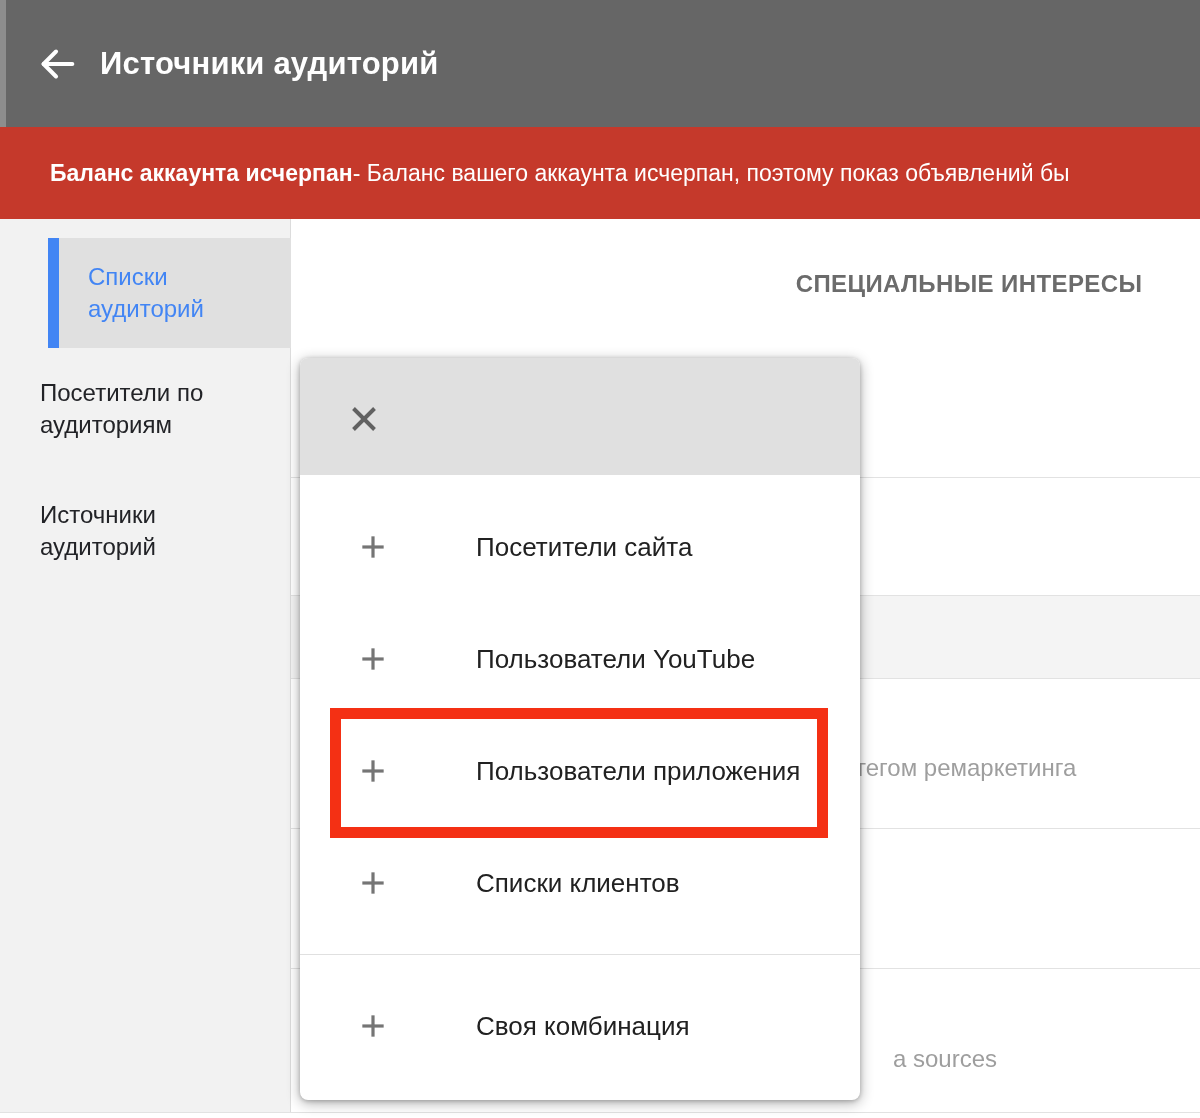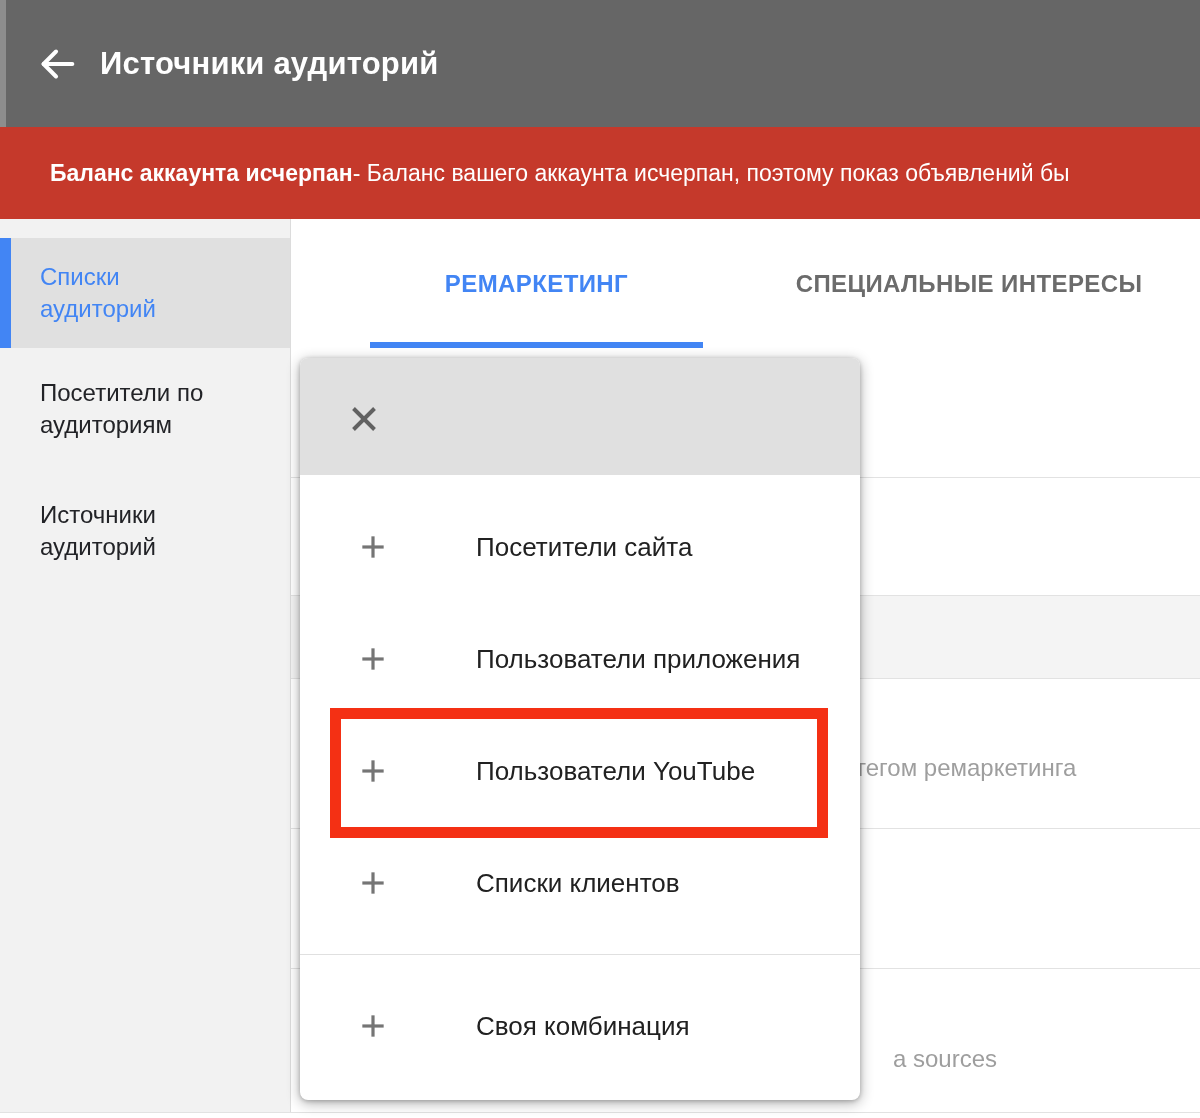--- a/index.html
+++ b/index.html
@@ -63,38 +63,34 @@
     </button>
     <h1 class="page-title">Источники аудиторий</h1>
   </div>
 
   <div class="banner">
     <b>Баланс аккаунта исчерпан</b>
       <span> - Баланс вашего аккаунта исчерпан, поэтому показ объявлений бы</span>
   </div>
 
   <nav class="sidebar">
-    <div class="side-item selected" style="top:19px;height:110px;">
+    <div class="side-item selected" style="top:19px;height:110px;margin-left:48px;">
       <span class="side-bar-indicator"></span>
       <span>Списки аудиторий</span>
     </div>
     <div class="side-item" style="top:132px;height:116px;">
       <span>Посетители по аудиториям</span>
     </div>
     <div class="side-item" style="top:248px;height:128px;">
       <span>Источники аудиторий</span>
     </div>
   </nav>
 
   <main class="main">
 
-    <div class="tab selected" style="left:79px;width:333px;">
-      <span>РЕМАРКЕТИНГ</span>
-      <span class="tab-underline"></span>
-    </div>
     <div class="tab" style="left:477px;width:402px;">
       <span>СПЕЦИАЛЬНЫЕ ИНТЕРЕСЫ</span>
     </div>
 
     <div class="h-div" style="top:258px;"></div>
     <div class="h-div" style="top:376px;"></div>
     <div class="table-header-row"></div>
     <div class="h-div" style="top:459px;"></div>
     <span class="ghost-text" style="left:564px;top:535px;">тегом ремаркетинга</span>
     <div class="h-div" style="top:609px;"></div>
@@ -123,30 +119,30 @@
         </span>
         <span class="menu-label">Посетители сайта</span>
       </div>
       <div class="menu-item">
         <span class="plus-wrap">
           <svg width="32" height="32" viewBox="0 0 24 24" fill="none" stroke="#757575" stroke-width="2.4" stroke-linecap="butt">
               <path d="M12 4v16"></path>
               <path d="M4 12h16"></path>
             </svg>
         </span>
-        <span class="menu-label">Пользователи приложения</span>
+        <span class="menu-label">Пользователи YouTube</span>
       </div>
       <div class="menu-item">
         <span class="plus-wrap">
           <svg width="32" height="32" viewBox="0 0 24 24" fill="none" stroke="#757575" stroke-width="2.4" stroke-linecap="butt">
               <path d="M12 4v16"></path>
               <path d="M4 12h16"></path>
             </svg>
         </span>
-        <span class="menu-label">Пользователи YouTube</span>
+        <span class="menu-label">Пользователи приложения</span>
       </div>
       <div class="menu-item">
         <span class="plus-wrap">
           <svg width="32" height="32" viewBox="0 0 24 24" fill="none" stroke="#757575" stroke-width="2.4" stroke-linecap="butt">
               <path d="M12 4v16"></path>
               <path d="M4 12h16"></path>
             </svg>
         </span>
         <span class="menu-label">Списки клиентов</span>
       </div>

